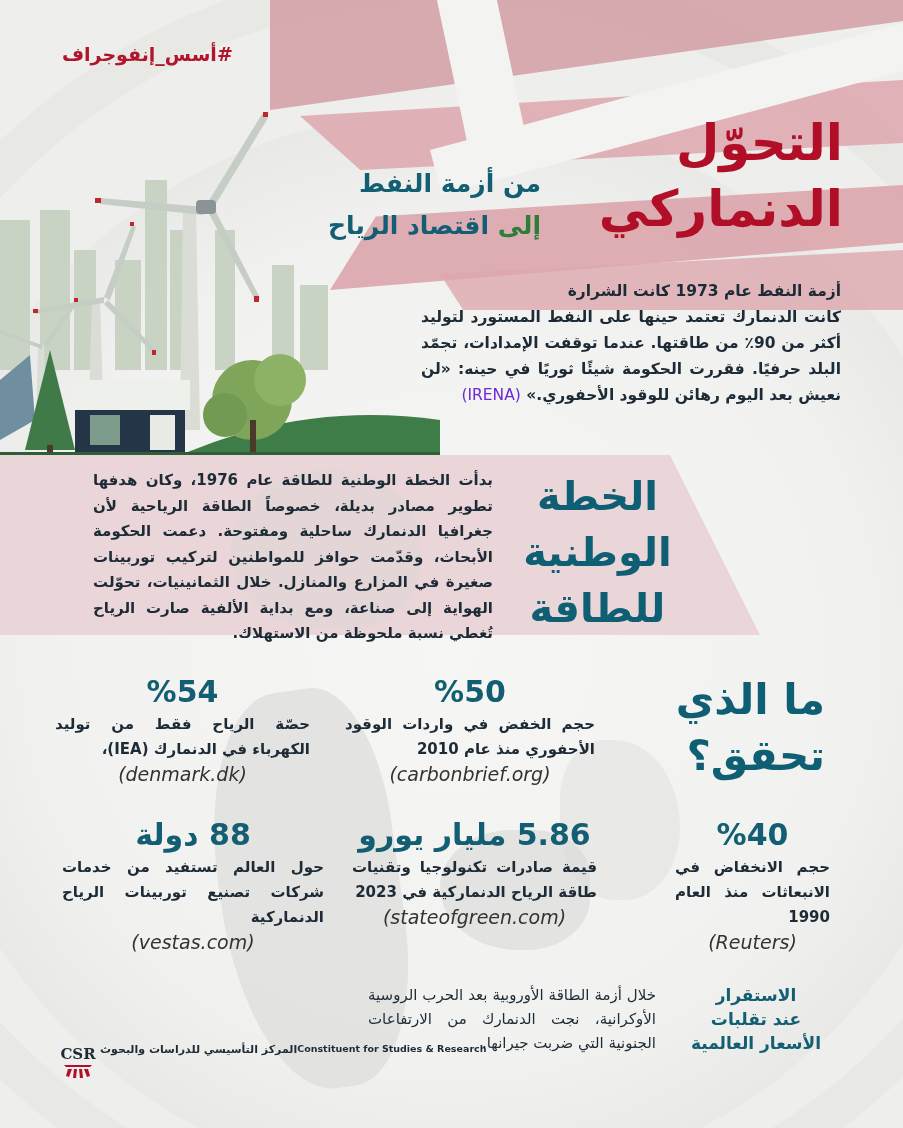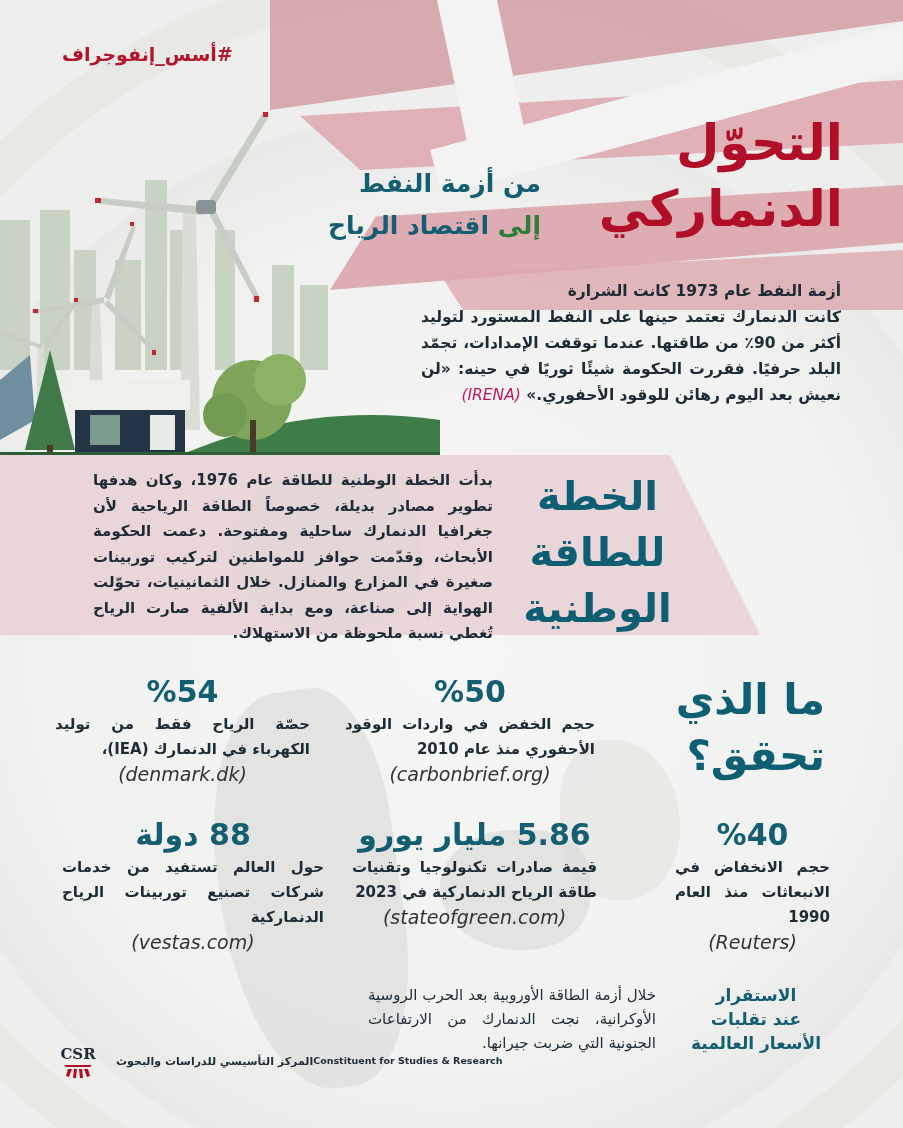--- a/index.html
+++ b/index.html
@@ -40,21 +40,21 @@
   .subtitle {
     position: absolute; right: 362px; top: 163px; direction: rtl; text-align: right;
     color: #135e72; font-weight: bold; font-size: 25px; line-height: 42px;
   }
   .subtitle .green { color: #2e7d3a; }
   .intro {
     position: absolute; right: 62px; top: 278px; width: 420px; direction: rtl; text-align: justify;
     font-size: 15.5px; line-height: 26px; color: #1d2b36; font-weight: bold;
   }
   .intro .lead { display:block; font-weight: bold; }
-  .intro .src { font-style: italic; font-weight: normal; color: #be185d; }
+  .intro .src { font-weight: normal; color: #6d28d9; }
   
   .illus { position: absolute; left: 0; top: 100px; width: 440px; height: 360px; }
   .plan-band {
     position: absolute; left: 0; top: 455px; width: 760px; height: 180px;
     background: #ead5d8;
     clip-path: polygon(0 0, 670px 0, 760px 180px, 0 180px);
   }
   .plan-title {
     position: absolute; left: 510px; top: 468px; width: 175px; direction: rtl; text-align: center;
     color: #0f5f74; font-weight: bold; font-size: 40px; line-height: 56px;
@@ -74,21 +74,21 @@
   .stat .desc { display:block; font-size: 15px; line-height: 25px; font-weight: bold; color: #1d2b36; }
   .stat .src { display:block; font-size: 19px; line-height: 25px; font-style: italic; color: #333; text-align: center; }
   .stab-title {
     position: absolute; right: 82px; top: 983px; direction: rtl; text-align: center;
     color: #135e72; font-weight: bold; font-size: 17px; line-height: 24px;
   }
   .stab-text {
     position: absolute; left: 368px; top: 983px; width: 288px; direction: rtl; text-align: justify;
     font-size: 15px; line-height: 24px; font-weight: normal; color: #1d2b36;
   }
-  .logo { position: absolute; left: 60px; top: 1043px; display: flex; align-items: center; gap: 20px; }
+  .logo { position: absolute; left: 60px; top: 1043px; display: flex; gap: 4px; }
   .logo-mark { width: 36px; height: 36px; position: relative; }
   .logo-text { display:flex; }
   .logo-ar { direction: rtl; font-size: 11px; font-weight: bold; color: #1d2b36; text-align: left; }
   .logo-en { font-size: 9.5px; font-weight: bold; color: #1d2b36; }
 </style>
 </head>
 <body>
 
 <div class="globe"></div>
 <div class="globe-ring"></div>
@@ -184,22 +184,22 @@
 <div class="intro">
   <span class="lead">أزمة النفط عام 1973 كانت الشرارة</span>
   <span>كانت الدنمارك تعتمد حينها على النفط المستورد لتوليد أكثر من 90٪ من طاقتها. عندما توقفت الإمدادات، تجمّد البلد حرفيًا. فقررت الحكومة شيئًا ثوريًا في حينه: «لن نعيش بعد اليوم رهائن للوقود الأحفوري.»</span>
   <span class="src">(IRENA)</span>
 </div>
 
 <div class="plan-band"></div>
 <div class="map-shape" style="left:230px; top:470px; width:190px; height:160px; border-radius: 50% 45% 40% 50%; opacity:0.35;"></div>
 <div class="plan-title">
   <div>الخطة</div>
+  <div>الوطنية</div>
   <div>للطاقة</div>
-  <div>الوطنية</div>
 </div>
 <div class="plan-text">بدأت الخطة الوطنية للطاقة عام 1976، وكان هدفها تطوير مصادر بديلة، خصوصاً الطاقة الرياحية لأن جغرافيا الدنمارك ساحلية ومفتوحة. دعمت الحكومة الأبحاث، وقدّمت حوافز للمواطنين لتركيب توربينات صغيرة في المزارع والمنازل. خلال الثمانينيات، تحوّلت الهواية إلى صناعة، ومع بداية الألفية صارت الرياح تُغطي نسبة ملحوظة من الاستهلاك.</div>
 
 <div class="achieved">
   <div>ما الذي</div>
   <div>تحقق؟</div>
 </div>
 
 <div class="stat" style="left:345px; top:672px; width:250px;">
   <span class="num">%50</span>

